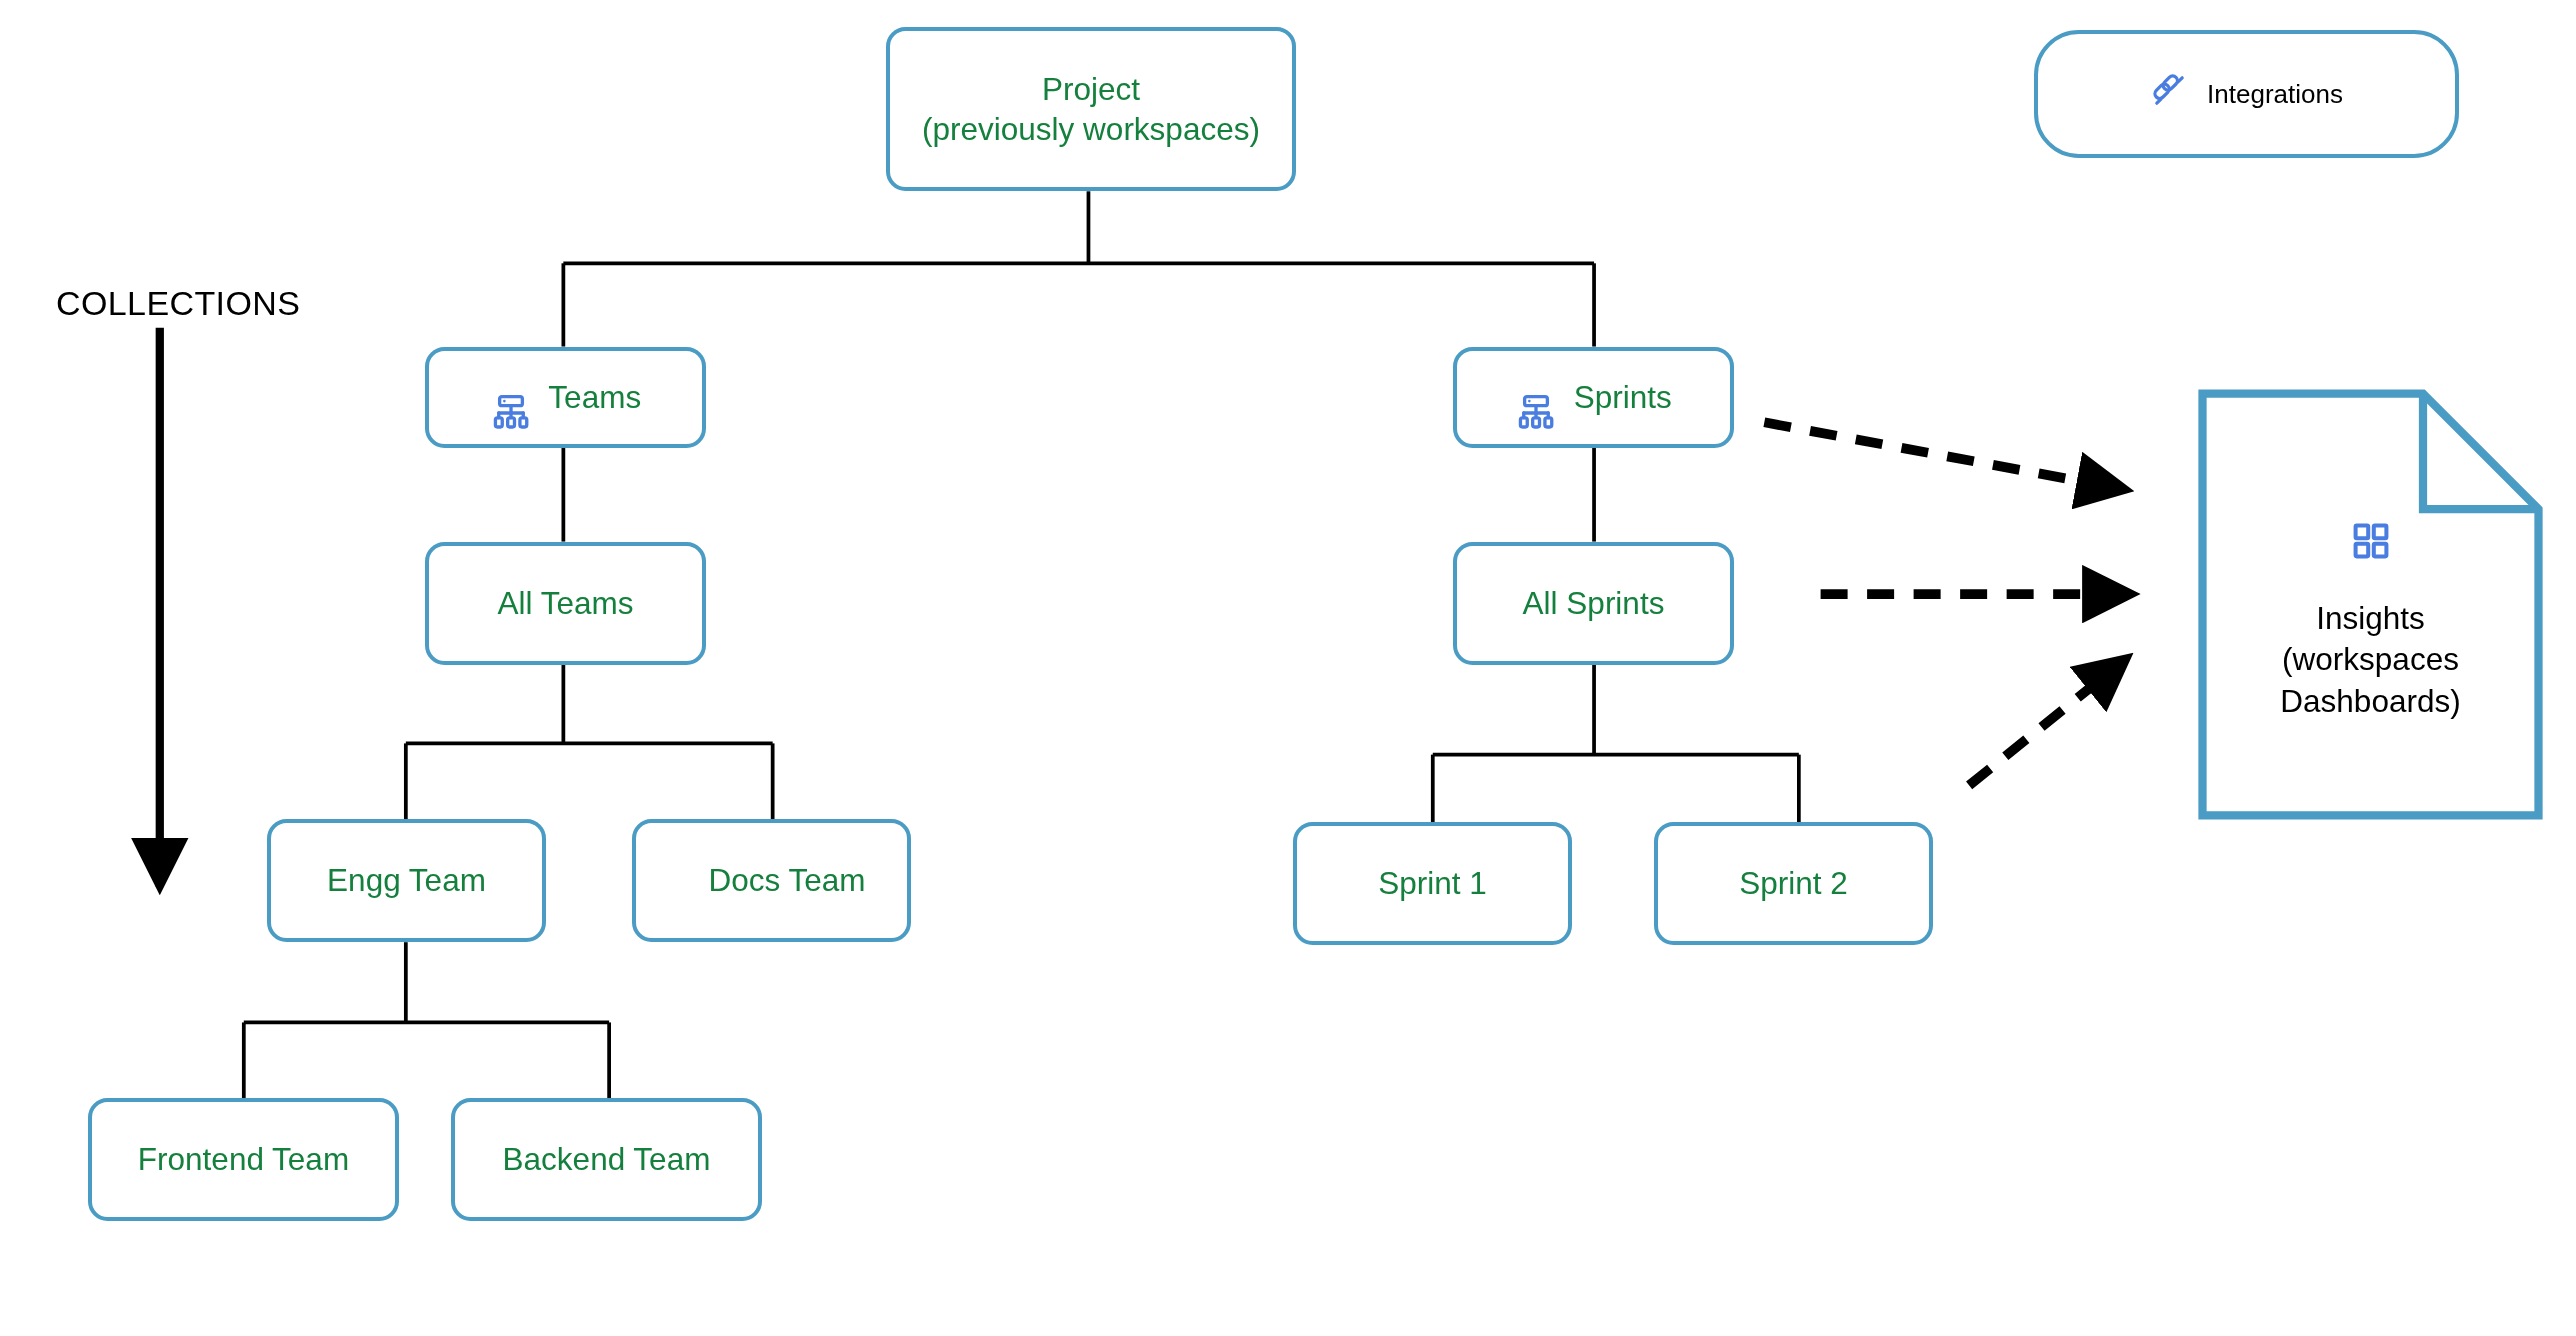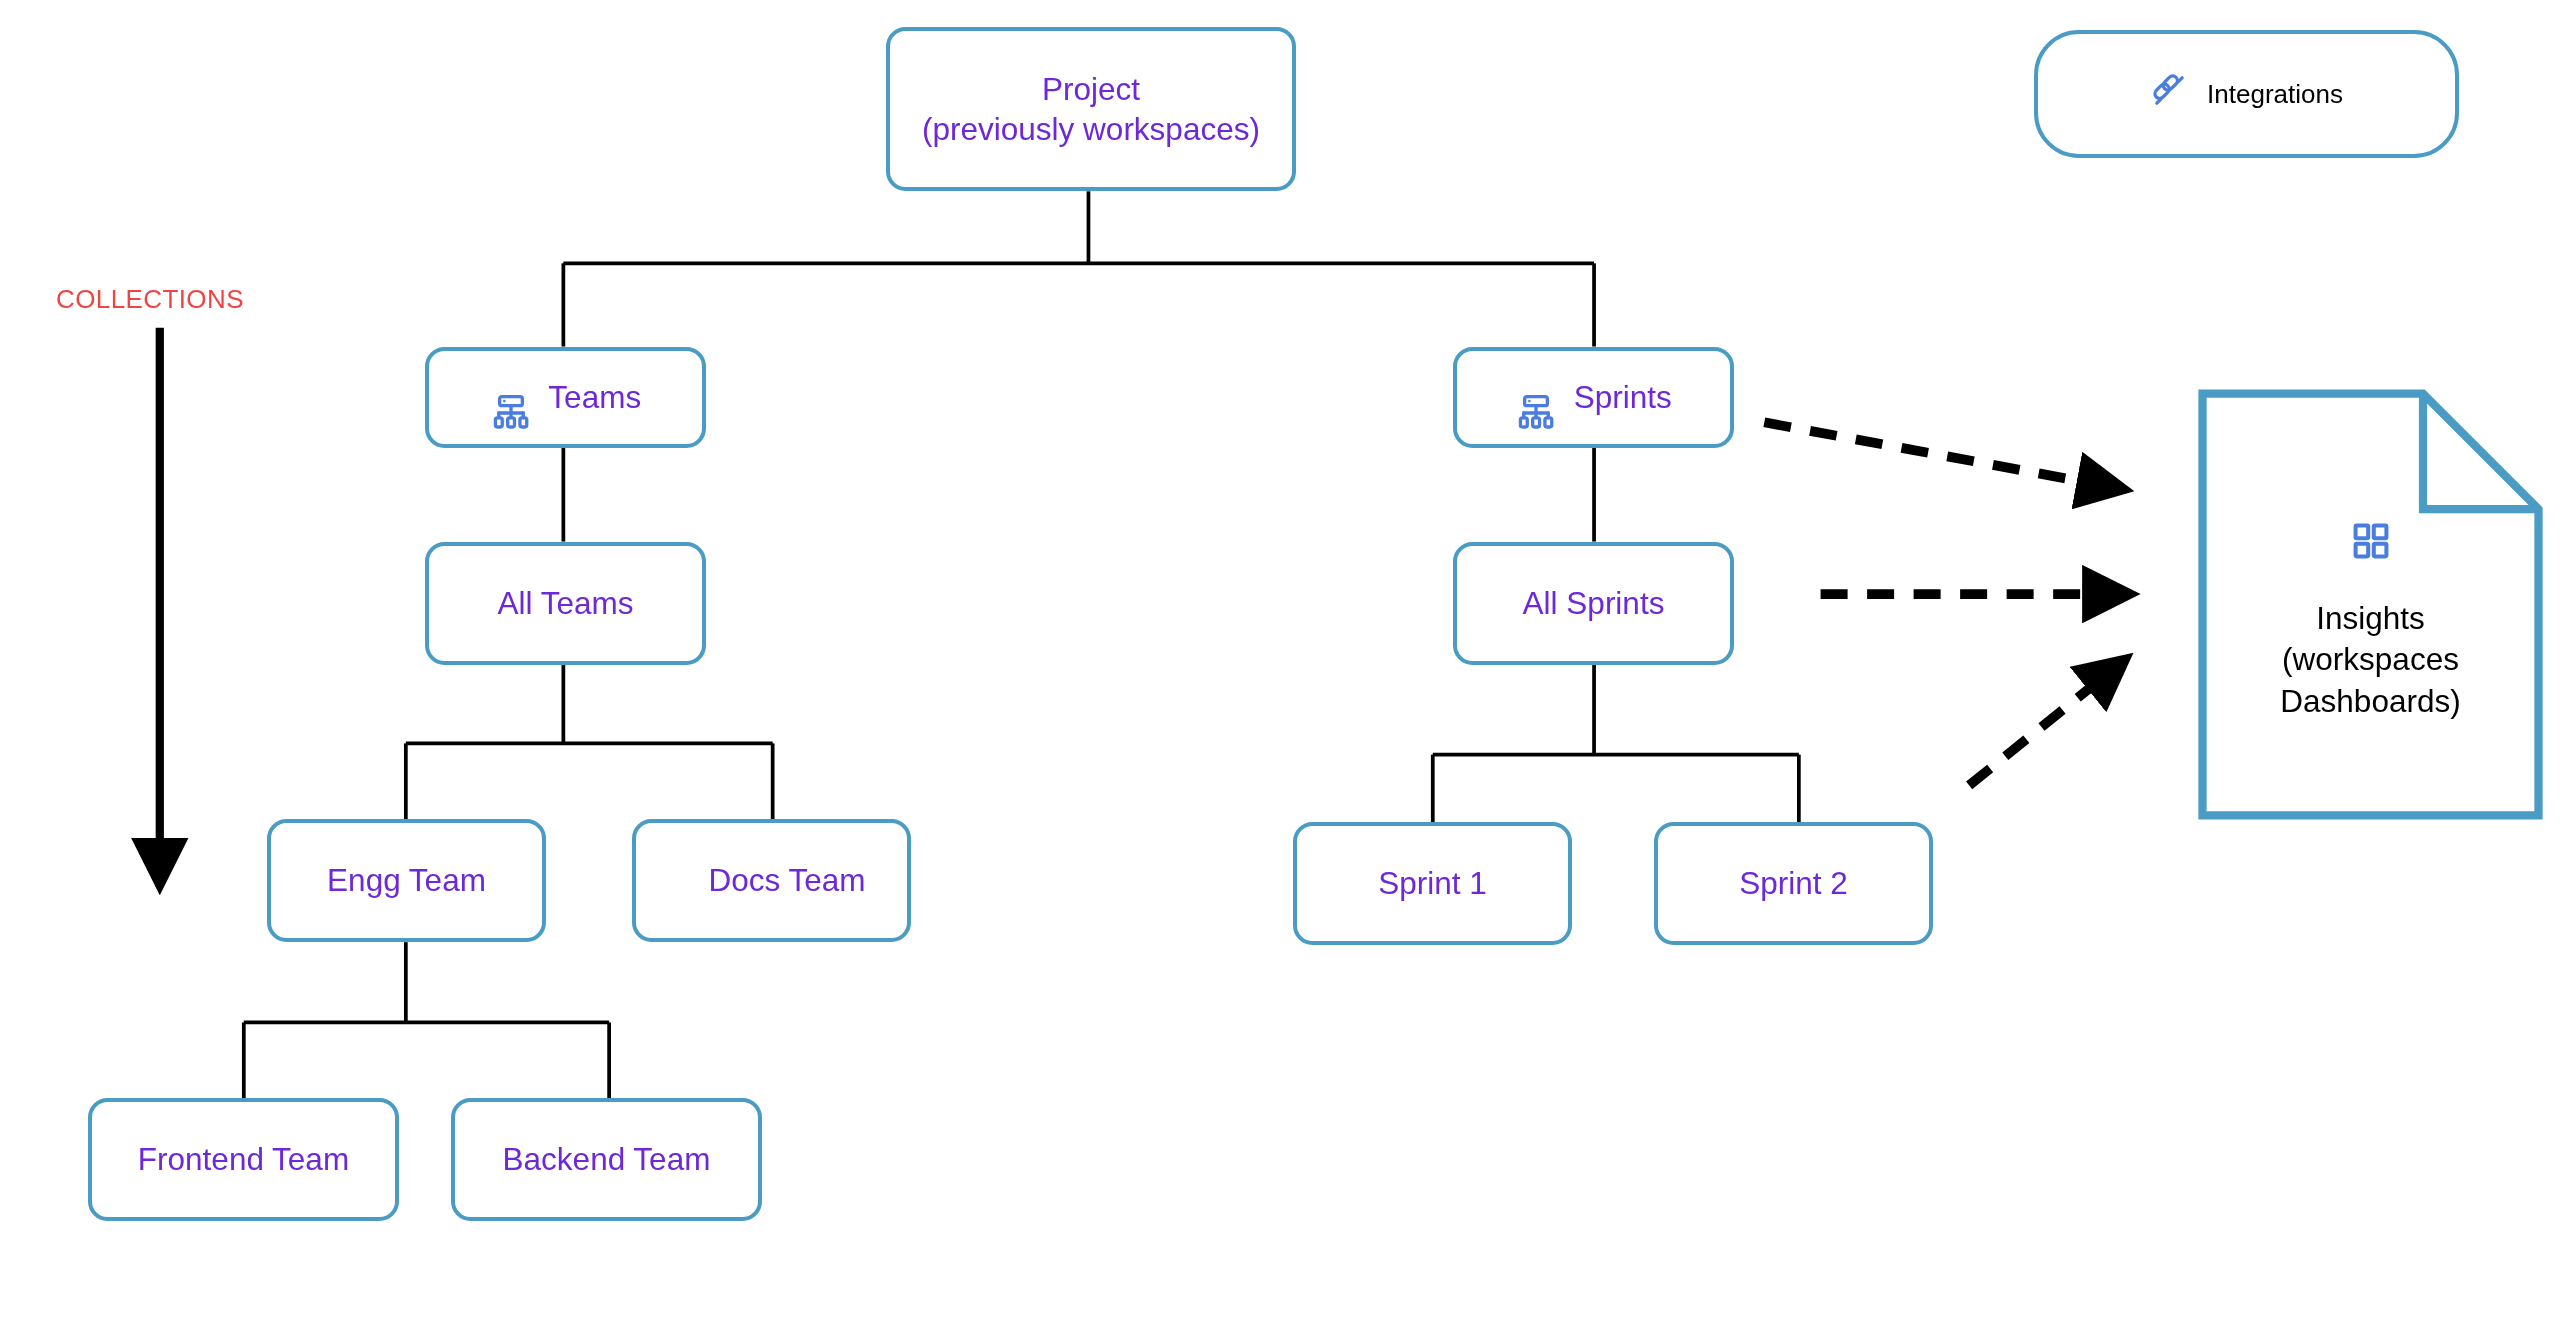--- a/index.html
+++ b/index.html
@@ -31,21 +31,21 @@
   .node {
     position: absolute;
     box-sizing: border-box;
     background: #ffffff;
     border: 4.5px solid #4a9cc4;
     border-radius: 19.5px;
     display: flex;
     align-items: center;
     justify-content: center;
     text-align: center;
-    color: #6d28d9;
+    color: #15803d;
     font-size: 31.5px;
     line-height: 1.28;
     z-index: 3;
     white-space: pre-line;
   }
   .node .label { display: block; }
 
   .node.with-icon {
     flex-direction: row;
     gap: 16.5px;
@@ -63,22 +63,22 @@
     justify-content: center;
     gap: 18px;
     color: #000000;
     font-size: 26px;
     z-index: 3;
   }
 
   
   .caption {
     position: absolute;
-    color: #ef4444;
-    font-size: 26px;
+    color: #000000;
+    font-size: 34px;
     letter-spacing: 0.4px;
     white-space: nowrap;
     z-index: 3;
   }
 
   
   .doc {
     position: absolute;
     z-index: 3;
   }

